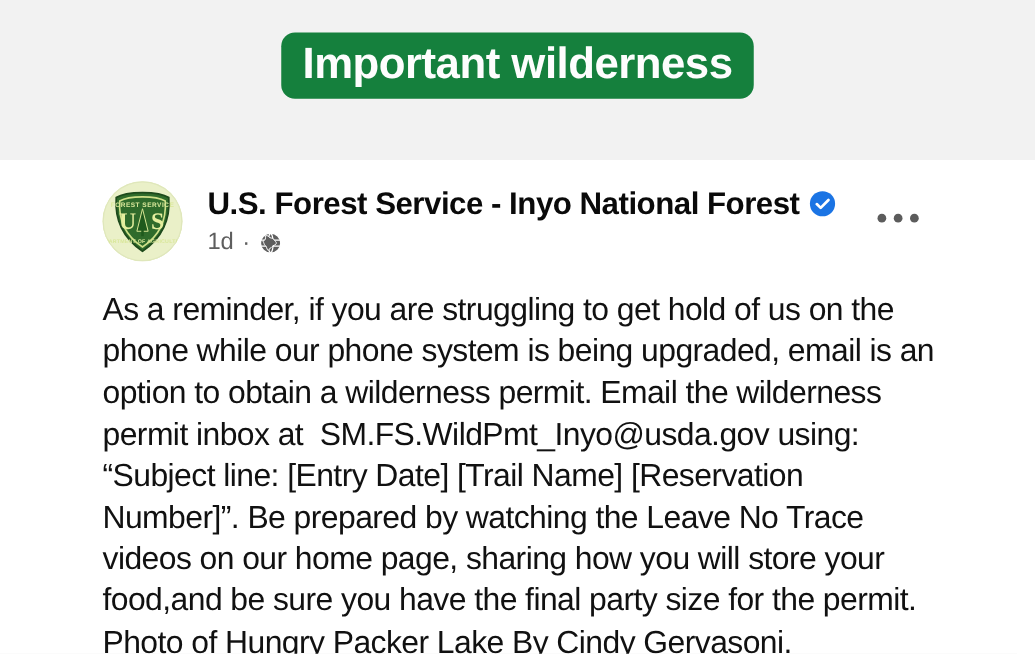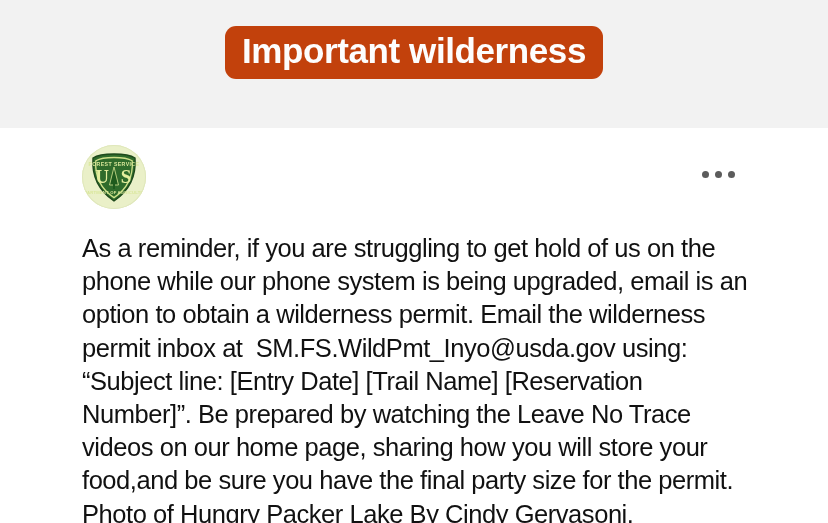--- a/index.html
+++ b/index.html
@@ -28,21 +28,21 @@
     position: absolute;
     top: 26px;
     left: 0;
     width: 828px;
     display: flex;
     flex-direction: column;
     align-items: center;
   }
   .banner-line {
     display: inline-block;
-    background: #c2410c;
+    background: #15803d;
     color: #fdfdfd;
     font-size: 35px;
     font-weight: bold;
     letter-spacing: -0.4px;
     line-height: 44px;
     padding: 3px 17px 6px 17px;
     border-radius: 11px;
     white-space: nowrap;
   }
   .banner-line.second {
@@ -180,20 +180,42 @@
         <path d="M32 12.5 C23.5 12.5 16.5 14.2 13.8 15.8 C13 27 15.6 41.8 32 52.6 C48.4 41.8 51 27 50.2 15.8 C47.5 14.2 40.5 12.5 32 12.5 Z" fill="none" stroke="#cfe08a" stroke-width="1.3"></path>
         <text x="32" y="20.5" font-family="'Liberation Sans', sans-serif" font-size="5.2" font-weight="bold" fill="#d9e79a" text-anchor="middle" letter-spacing="0.4">FOREST SERVICE</text>
         <text x="20" y="38" font-family="'Liberation Serif', serif" font-size="19" font-weight="bold" fill="#e4ee9e" text-anchor="middle">U</text>
         <text x="44" y="38" font-family="'Liberation Serif', serif" font-size="19" font-weight="bold" fill="#e4ee9e" text-anchor="middle">S</text>
         <path d="M32 22 L27.5 40 L36.5 40 Z" fill="#1f5a1d" stroke="#d7e694" stroke-width="0.8"></path>
         <rect x="31" y="39" width="2" height="5" fill="#1f5a1d"></rect>
         <text x="32" y="49" font-family="'Liberation Sans', sans-serif" font-size="4.2" font-weight="bold" fill="#d9e79a" text-anchor="middle" letter-spacing="0.2">DEPARTMENT OF AGRICULTURE</text>
       </svg>
     </div>
 
+    <div class="header-text">
+      <div class="page-title-row">
+        <span class="page-title">U.S. Forest Service - Inyo National Forest</span>
+        <svg class="verified-badge" viewBox="0 0 24 24">
+          <circle cx="12" cy="12" r="11" fill="#1b74e4"></circle>
+          <path d="M7 12.3 L10.4 15.6 L17.2 8.8" fill="none" stroke="#ffffff" stroke-width="2.4" stroke-linecap="round" stroke-linejoin="round"></path>
+        </svg>
+      </div>
+      <div class="meta-row">
+        <span class="meta-time">1d</span>
+        <span class="meta-dot">·</span>
+        <svg class="globe-icon" viewBox="0 0 24 24">
+          <circle cx="12" cy="12" r="10.2" fill="#5e5e5e"></circle>
+          <path d="M12 1.8 C8.6 5 8.6 19 12 22.2 M12 1.8 C15.4 5 15.4 19 12 22.2 M2 9 H22 M2 15 H22" fill="none" stroke="#ffffff" stroke-width="1.25"></path>
+          <circle cx="12" cy="12" r="10.2" fill="none" stroke="#ffffff" stroke-width="1.25"></circle>
+          <path d="M6.5 4.8 C7.6 7.2 6.2 9.5 4.2 10.2 C5.6 11.8 5.2 13.6 6.6 14.4
+                   C8.4 15.4 7.6 18 9.6 19.4 C10.2 17.6 12.4 17.2 13.4 15.6
+                   C14.4 14 16.8 14.4 17.6 12.6 C18.4 10.8 16 10 15.2 8.2
+                   C14.4 6.4 11.4 7.4 10.2 5.6 C9.3 4.3 7.6 4.2 6.5 4.8 Z" fill="#5e5e5e" stroke="#ffffff" stroke-width="1"></path>
+        </svg>
+      </div>
+    </div>
 
     <div class="more-menu">
       <span></span>
       <span></span>
       <span></span>
     </div>
 
   </div>
 
   <div class="post-body">As a reminder, if you are struggling to get hold of us on the phone while our phone system is being upgraded, email is an option to obtain a wilderness permit. Email the wilderness permit inbox at  SM.FS.WildPmt_Inyo@usda.gov using: “Subject line: [Entry Date] [Trail Name] [Reservation Number]”. Be prepared by watching the Leave No Trace videos on our home page, sharing how you will store your food,and be sure you have the final party size for the permit. Photo of Hungry Packer Lake By Cindy Gervasoni.</div>

